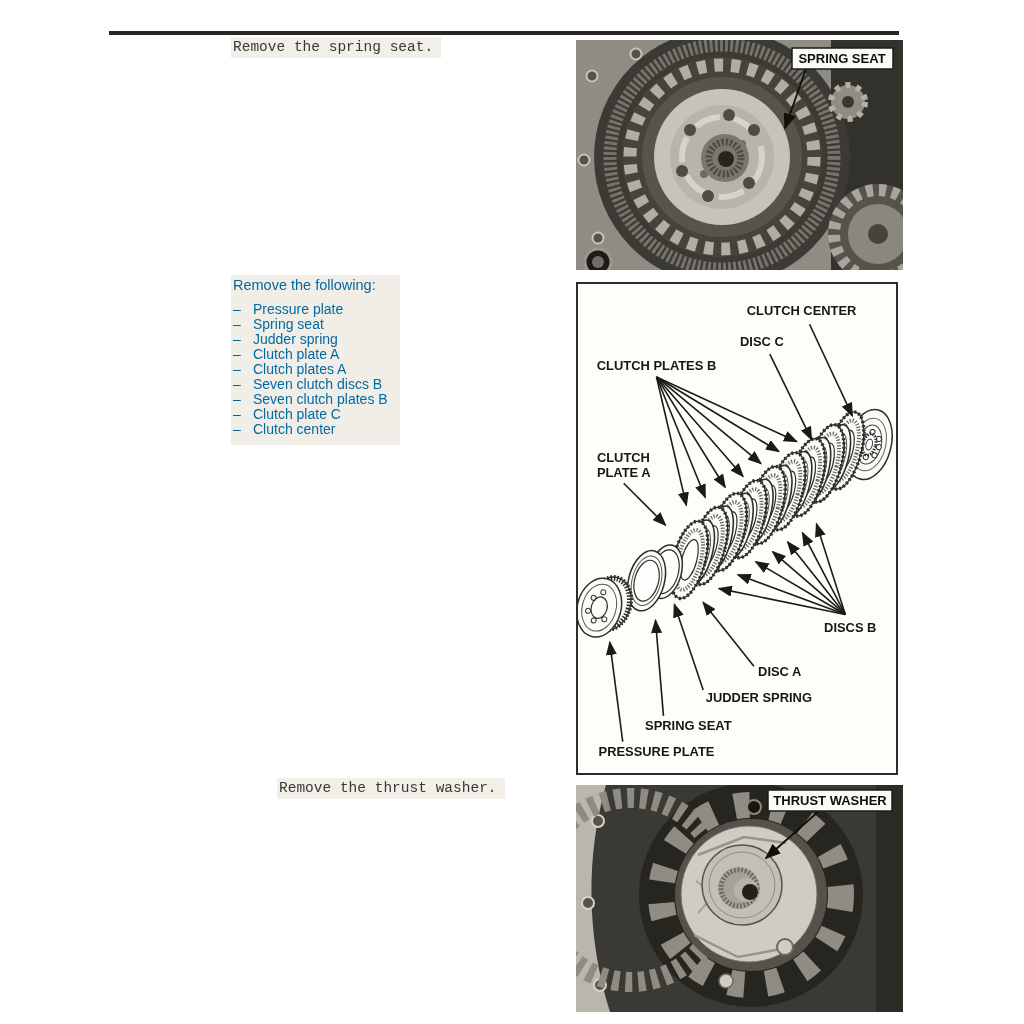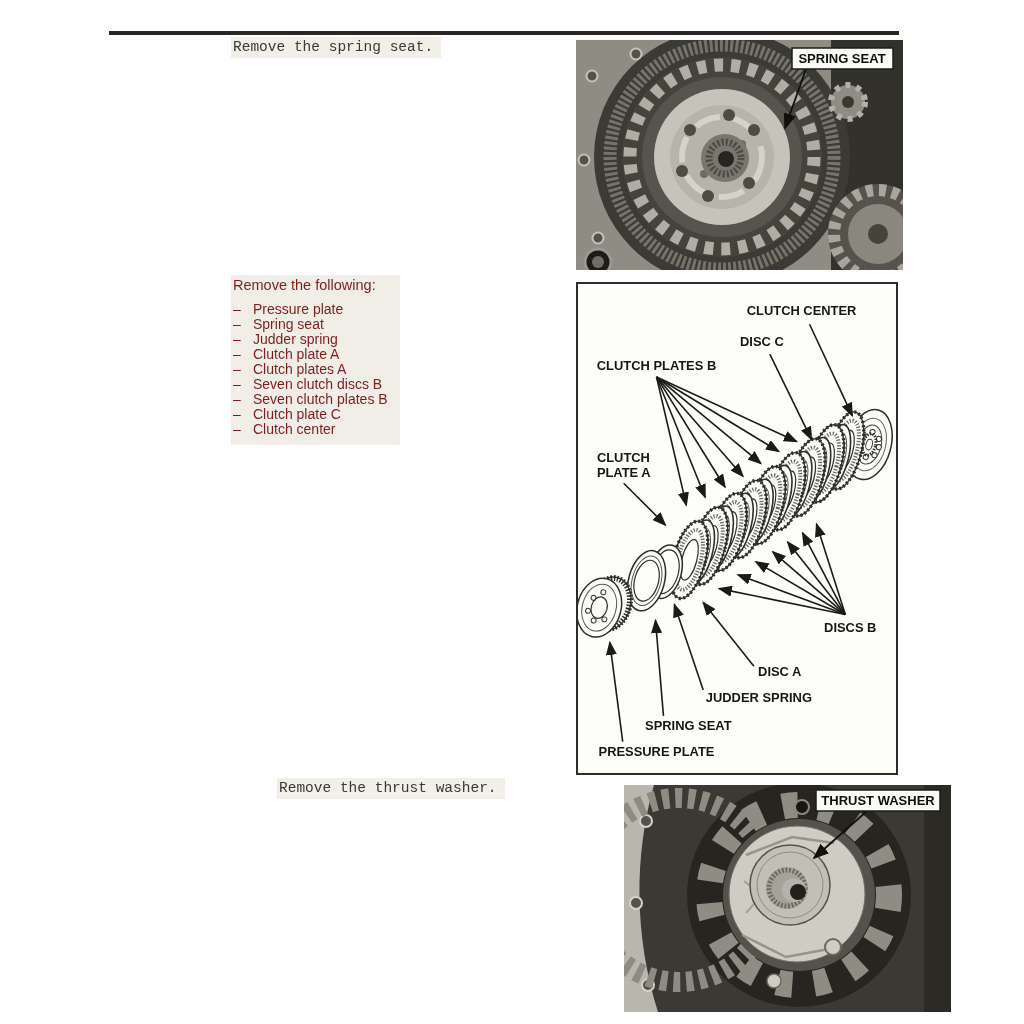--- a/index.html
+++ b/index.html
@@ -18,29 +18,29 @@
   }
   .step {
     position:absolute; font-size:14.5px; color:#3a3934;
     background:#f2efe9; padding:2px 8px 3px 2px; white-space:nowrap;font-family:Liberation Mono, monospace;
   }
   #step-1 { left:231px; top:37px; }
   #step-3 { left:231px; top:778px;margin-left:46px; }
   #list-block {
     position:absolute; left:231px; top:275px;
     background:#f1eee8; padding:2px 12px 8px 2px;
-    font-size:14px; color:#7f1d1d;
+    font-size:14px; color:#0369a1;
   }
   #list-block .title { margin:0 0 9px 0; font-size:14.5px; }
   ul.removal { list-style:none; margin:0; padding:0; }
   ul.removal li { display:flex; line-height:15px; }
   ul.removal li .dash { width:20px; flex:0 0 20px; }
   .photo { position:absolute; line-height:0; }
   #photo-top { left:576px; top:40px; width:327px; height:230px; }
-  #photo-bottom { left:576px; top:785px; width:327px; height:227px;margin-left:48px; }
+  #photo-bottom { left:576px; top:785px; width:327px; height:227px; }
   #diagram-box {
     position:absolute; left:576px; top:282px; width:322px; height:493px;
     border:2px solid #2d2c29; background:#fdfdfa; box-sizing:border-box; line-height:0;
   }
   svg text.lbl {
     font-family:"Liberation Sans", sans-serif; font-weight:bold;
     font-size:13px; fill:#171613;
   }
   svg text.photolbl {
     font-family:"Liberation Sans", sans-serif; font-weight:bold;

